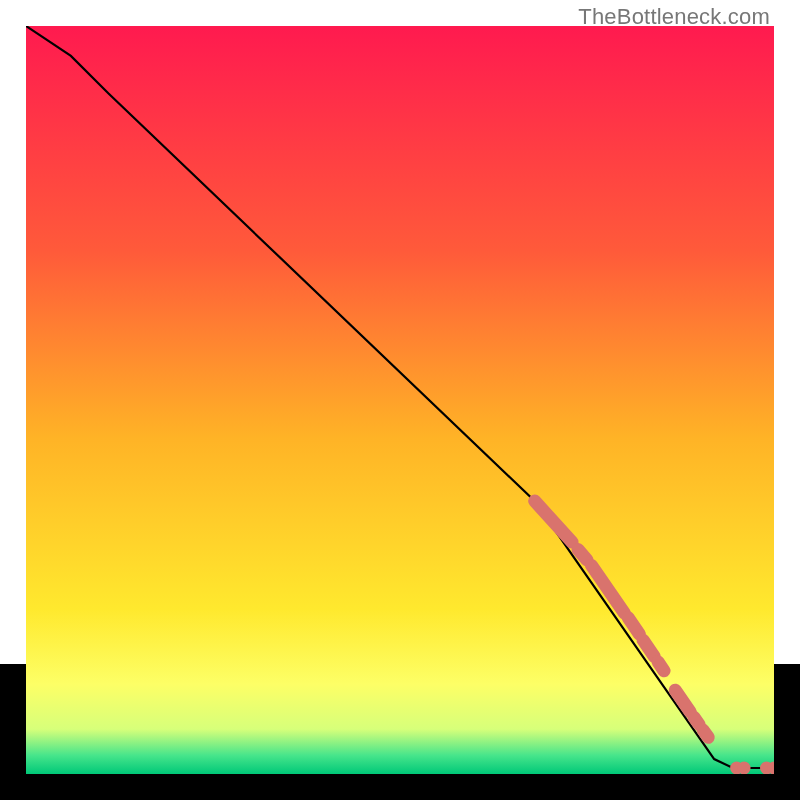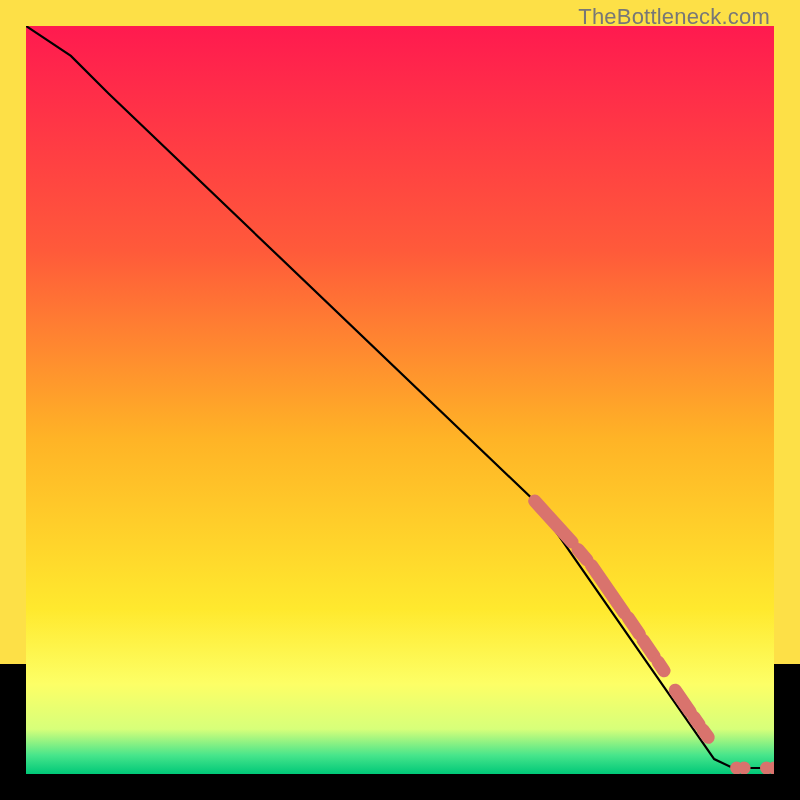--- a/index.html
+++ b/index.html
@@ -8,21 +8,21 @@
     width: 800px;
     height: 800px;
     background: #000;
     font-family: Arial, Helvetica, sans-serif;
     overflow: hidden;
   }
   .frame {
     position: relative;
     width: 800px;
     height: 664px;
-    background: #fde047;
+    background: #ffffff;
   }
   .plot {
     position: absolute;
     left: 26px;
     top: 26px;
     width: 748px;
     height: 748px;
     overflow: hidden;
   }
   .watermark {

